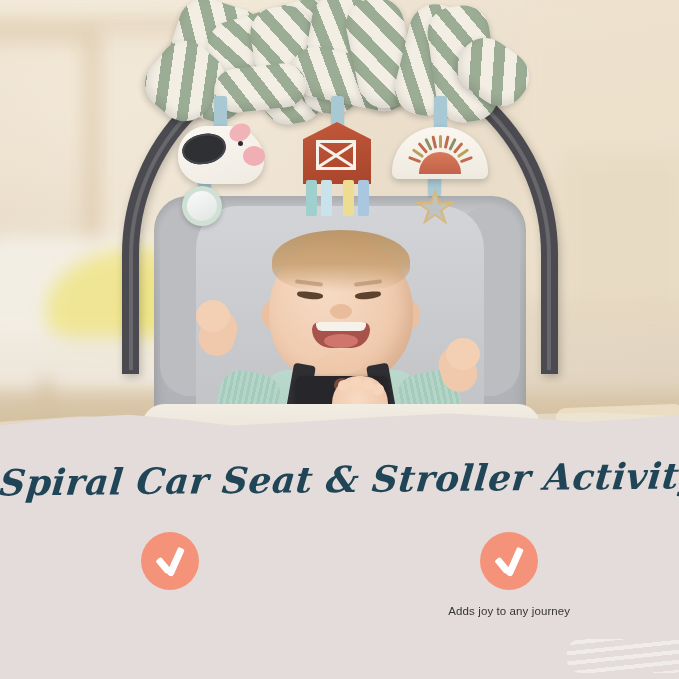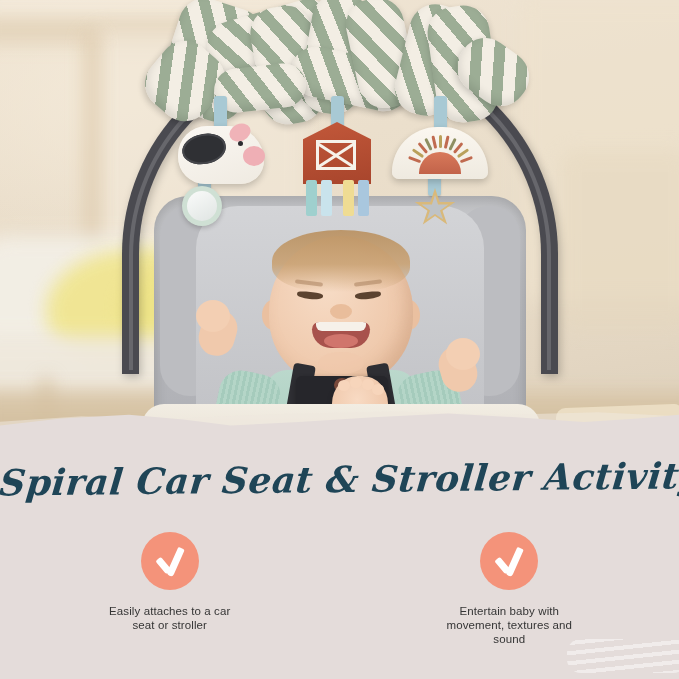--- a/index.html
+++ b/index.html
@@ -289,26 +289,25 @@
   </div>
 
   <div id="title">Spiral Car Seat &amp; Stroller Activity Toy</div>
 
   <div id="features">
 
     <div class="feat">
       <div class="circle">
         <div class="check"></div>
       </div>
-      <div class="flabel">Easily attaches to a car seat or stroller</div>
-    </div>
+    </div>
+
+
 
     <div class="feat">
       <div class="circle">
         <div class="check"></div>
       </div>
-      <div class="flabel">Entertain baby with movement, textures and sound</div>
-    </div>
-
-
+      <div class="flabel">Adds joy to any journey</div>
+    </div>
 
   </div>
 </div>
 
 </body></html>

